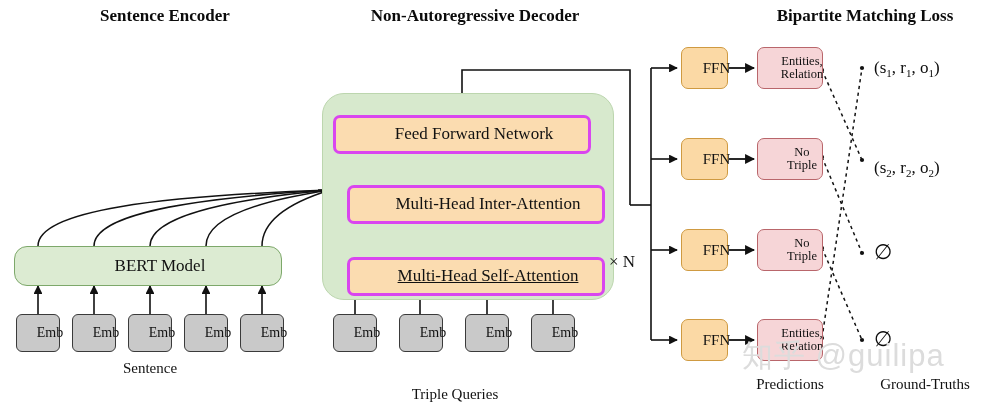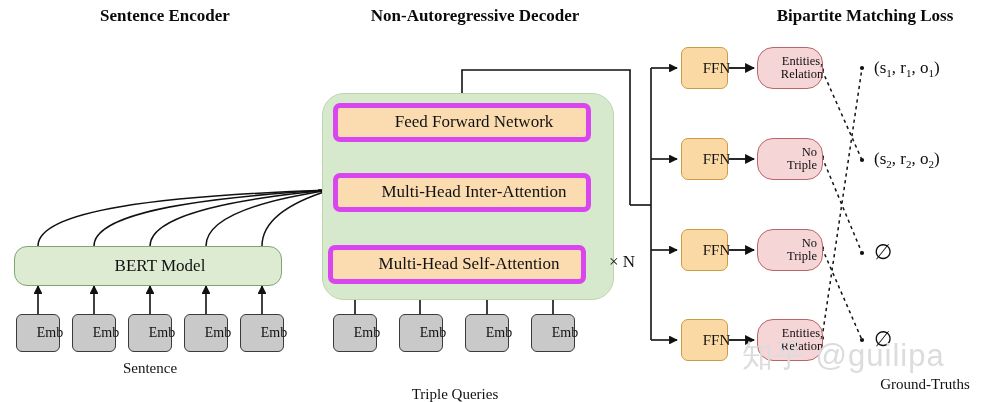--- a/index.html
+++ b/index.html
@@ -20,43 +20,43 @@
 
   
   .caption{
     font-family:"Liberation Serif", serif;
     font-size:15px;color:#111;white-space:nowrap;text-align:center;
   }
 
   
   .box{
     box-sizing:border-box;display:flex;align-items:center;justify-content:center;
-    text-align:right;white-space:pre-line;line-height:1.08;padding-left:24px;
+    text-align:center;white-space:pre-line;line-height:1.08;padding-left:24px;
   }
   .box-green{
     background:#dcebd2;border:1px solid #7da86a;border-radius:13px;
     font-size:17px;color:#111;
   }
   .panel-green{
     background:#d7e9cd;border:1px solid #bcd6ae;border-radius:22px;
   }
   .box-orange{
-    background:#fbdcb0;border:5px solid #d946ef;border-radius:7px;
-    font-size:17px;color:#111;
+    background:#fbdcb0;border:3px solid #d946ef;border-radius:7px;
+    font-size:17px;color:#111;margin-top:12px;
   }
   .box-ffn{
     background:#fbd9a5;border:1px solid #cf9a41;border-radius:7px;
     font-size:15px;color:#111;
   }
   .box-gray{
     background:#c9c9c9;border:1px solid #3a3a3a;border-radius:6px;
     font-size:14px;color:#111;
   }
   .box-pink{
-    background:#f6d5d7;border:1px solid #b9666b;border-radius:16px;
+    background:#f6d5d7;border:1px solid #b9666b;border-radius:7px;
     font-size:12.5px;color:#111;
   }
 
   
   .xn{font-size:17px;color:#111;white-space:nowrap;}
   .gt{font-size:17px;color:#0b0b0b;white-space:nowrap;}
   .gt sub{font-size:11px;}
   .emptyset{font-size:21px;color:#0b0b0b;line-height:1;}
 
   
@@ -166,22 +166,22 @@
   <div class="abs box box-gray" style="left:72px;top:314px;width:44px;height:38px;">Emb</div>
   <div class="abs box box-gray" style="left:128px;top:314px;width:44px;height:38px;">Emb</div>
   <div class="abs box box-gray" style="left:184px;top:314px;width:44px;height:38px;">Emb</div>
   <div class="abs box box-gray" style="left:240px;top:314px;width:44px;height:38px;">Emb</div>
 
   <div class="abs caption" style="left:60px;top:360px;width:180px;">Sentence</div>
 
   <div class="abs panel-green" style="left:322px;top:93px;width:290px;height:205px;"></div>
 
   <div class="abs box box-orange" style="left:333px;top:103px;width:258px;height:39px;">Feed Forward Network</div>
-  <div class="abs box box-orange" style="left:333px;top:173px;width:258px;height:39px;">Multi-Head Inter-Attention</div>
-  <div class="abs box box-orange" style="left:328px;top:245px;width:258px;height:39px;">Multi-Head Self-Attention</div>
+  <div class="abs box box-orange" style="left:347px;top:173px;width:258px;height:39px;">Multi-Head Inter-Attention</div>
+  <div class="abs box box-orange" style="left:347px;top:245px;width:258px;height:39px;text-decoration:underline;">Multi-Head Self-Attention</div>
 
   <div class="abs xn" style="left:609px;top:252px;">× N</div>
 
   <div class="abs box box-gray" style="left:333px;top:314px;width:44px;height:38px;">Emb</div>
   <div class="abs box box-gray" style="left:399px;top:314px;width:44px;height:38px;">Emb</div>
   <div class="abs box box-gray" style="left:465px;top:314px;width:44px;height:38px;">Emb</div>
   <div class="abs box box-gray" style="left:531px;top:314px;width:44px;height:38px;">Emb</div>
 
   <div class="abs caption" style="left:375px;top:376px;width:160px;margin-top:10px;">Triple Queries</div>
 
@@ -192,26 +192,27 @@
 
   <div class="abs box box-pink" style="left:757px;top:47px;width:66px;height:42px;">Entities,
 Relation</div>
   <div class="abs box box-pink" style="left:757px;top:138px;width:66px;height:42px;">No
 Triple</div>
   <div class="abs box box-pink" style="left:757px;top:229px;width:66px;height:42px;">No
 Triple</div>
   <div class="abs box box-pink" style="left:757px;top:319px;width:66px;height:42px;">Entities,
 Relation</div>
 
+  <div class="abs caption" style="left:715px;top:376px;width:150px;">Predictions</div>
 
   <div class="abs gt" style="left:874px;top:58px;">
     <span>(s</span><sub>1</sub><span>, r</span><sub>1</sub><span>, o</span><sub>1</sub><span>)</span>
   </div>
 
-  <div class="abs gt" style="left:874px;top:149px;">
+  <div class="abs gt" style="left:874px;top:158px;">
     <span>(s</span><sub>2</sub><span>, r</span><sub>2</sub><span>, o</span><sub>2</sub><span>)</span>
   </div>
 
   <div class="abs emptyset" style="left:874px;top:242px;">∅</div>
   <div class="abs emptyset" style="left:874px;top:329px;">∅</div>
 
   <div class="abs caption" style="left:855px;top:376px;width:140px;">Ground-Truths</div>
 
   <div class="abs watermark" style="left:742px;top:335px;">知乎 @guilipa</div>
 

